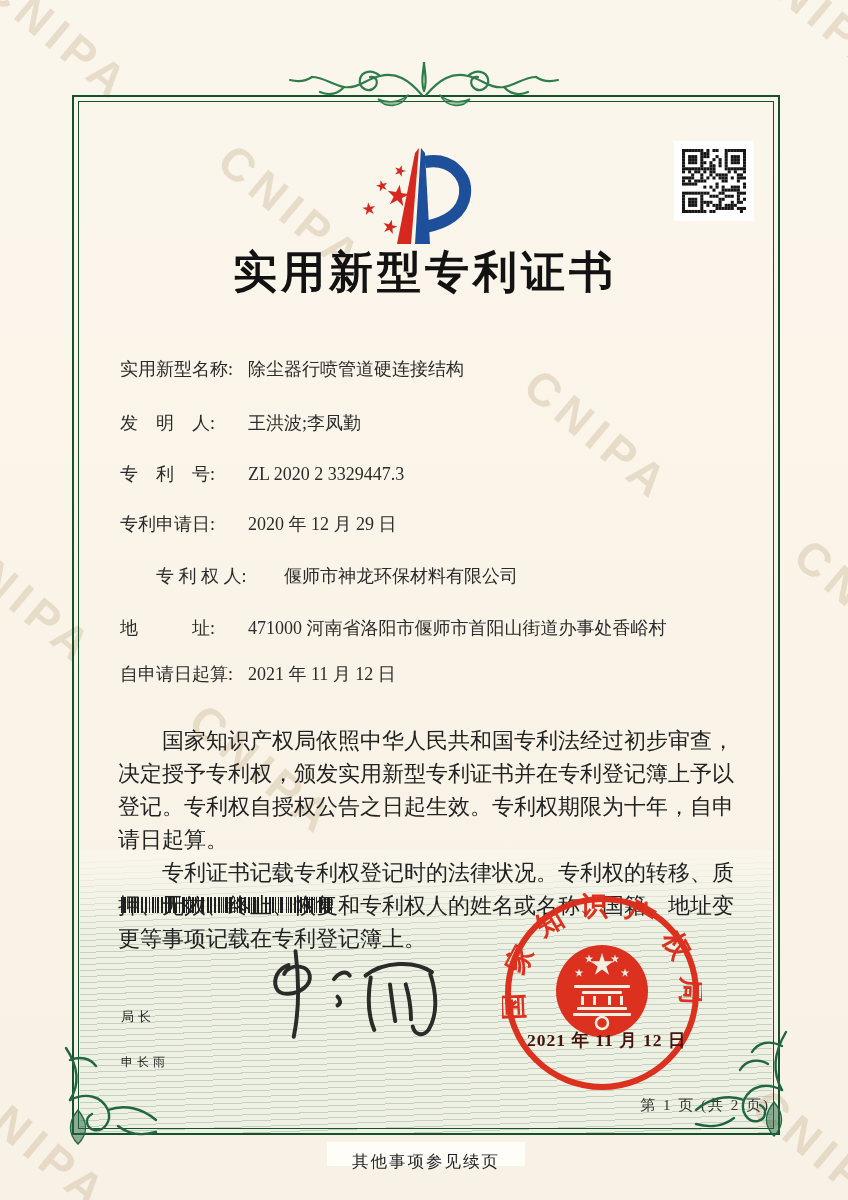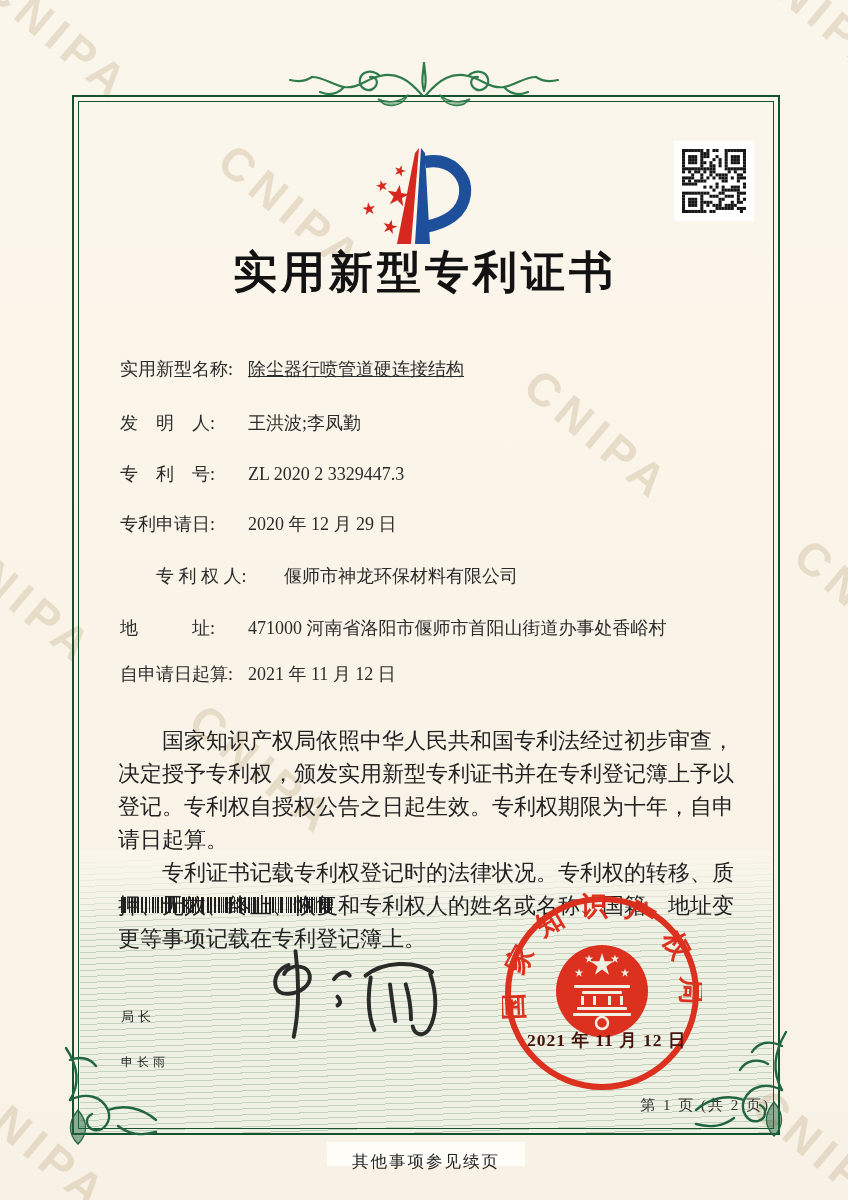--- a/index.html
+++ b/index.html
@@ -355,21 +355,21 @@
         <path d="M63,7 67,2 59,98 45,98 Z"></path>
       </g>
       <g fill="#1d4f9b">
         <path d="M69,2 73,7 78,98 63,98 Z"></path>
       </g>
       <path d="M73,16 C99,11 115,30 113,48 C111,67 94,77 73,81" stroke="#1d4f9b" stroke-width="12" fill="none"></path>
     </svg>
 
     <div class="title">实用新型专利证书</div>
 
-    <div class="row" style="top:357px;text-decoration:underline;">
+    <div class="row" style="top:357px;">
       <span class="label">实用新型名称:</span><span class="value">除尘器行喷管道硬连接结构</span>
     </div>
     <div class="row" style="top:411px;">
       <span class="label">发　明　人:</span><span class="value">王洪波;李凤勤</span>
     </div>
     <div class="row" style="top:462px;">
       <span class="label">专　利　号:</span><span class="value">ZL 2020 2 3329447.3</span>
     </div>
     <div class="row" style="top:512px;">
       <span class="label">专利申请日:</span><span class="value">2020 年 12 月 29 日</span>

